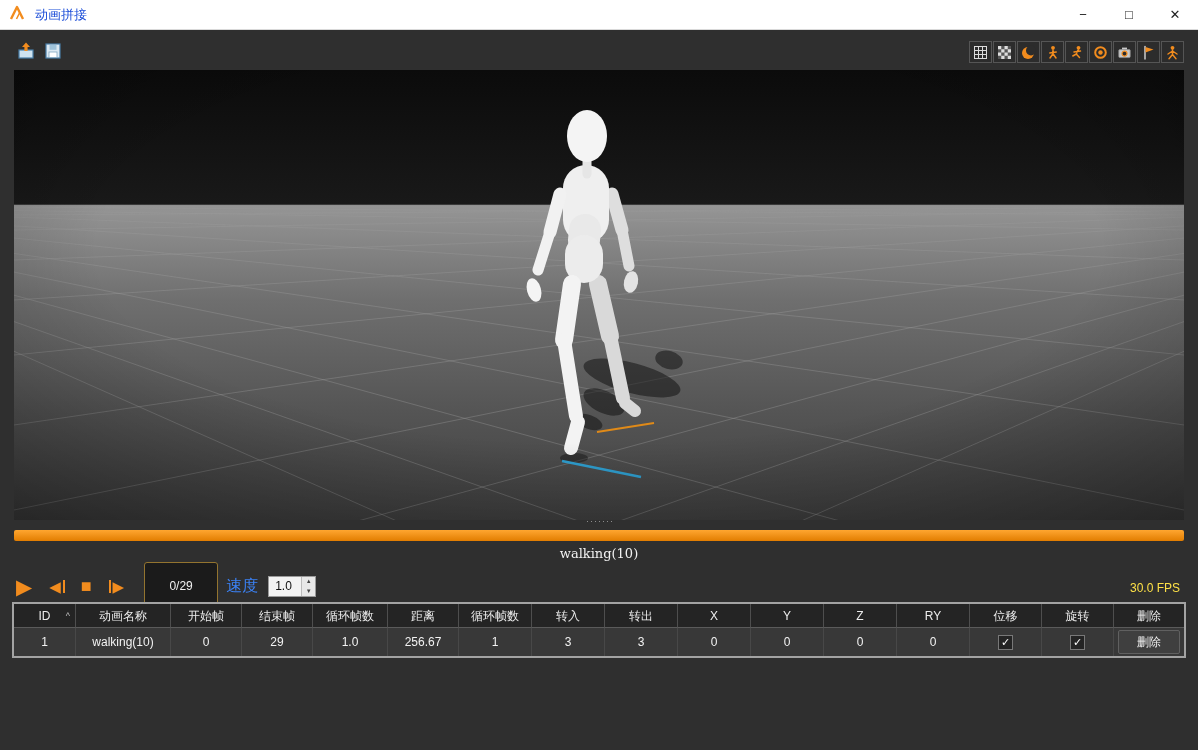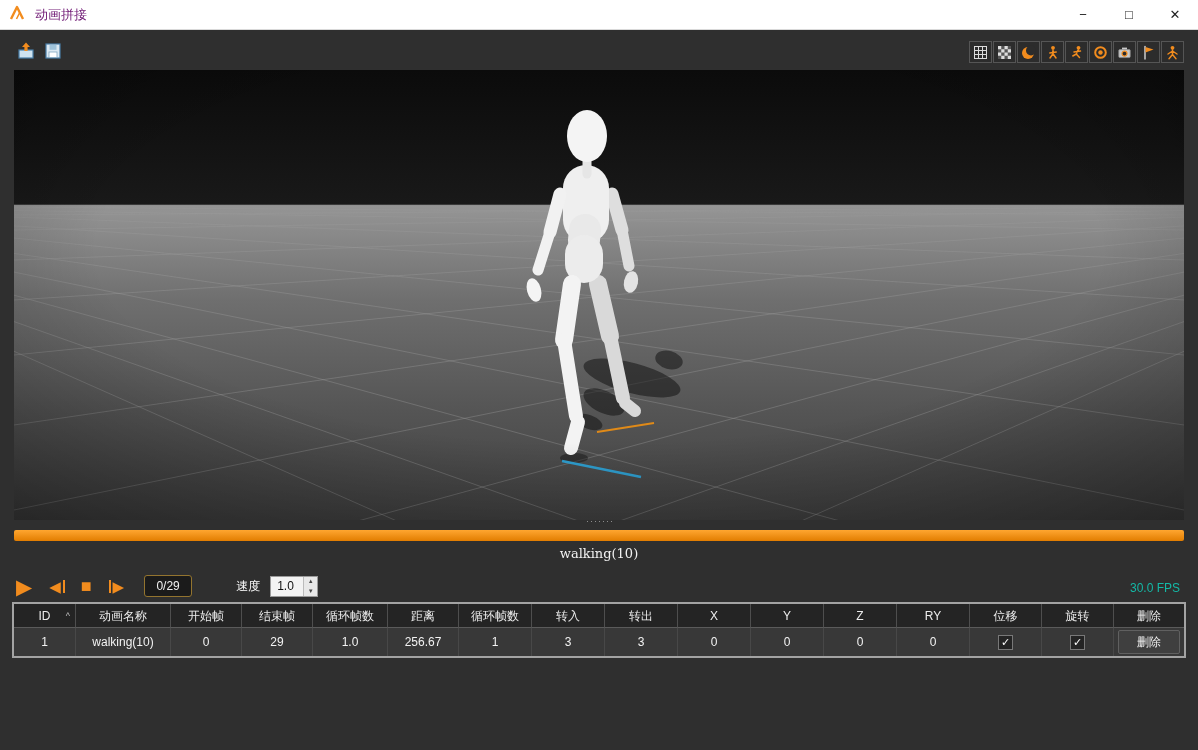--- a/index.html
+++ b/index.html
@@ -1,21 +1,21 @@
 <!DOCTYPE html>
 <html><head>
 <meta charset="utf-8">
 <style>
   html,body{margin:0;padding:0;background:#202020;}
   #app{position:relative;width:1198px;height:750px;background:#2f2f2f;font-family:"Liberation Sans",sans-serif;overflow:hidden;}
 
   
   #titlebar{position:absolute;left:0;top:0;width:1198px;height:30px;background:#ffffff;border-bottom:1px solid #d9d9d9;display:flex;align-items:center;box-sizing:border-box;}
   #app-logo{margin-left:9px;flex:0 0 auto;}
-  #app-title{margin-left:8px;font-size:13px;color:#701a75;}
+  #app-title{margin-left:8px;font-size:13px;color:#1d4ed8;}
   #win-controls{margin-left:auto;display:flex;height:30px;}
   .win-btn{width:46px;height:30px;display:flex;align-items:center;justify-content:center;font-size:13px;color:#222;cursor:default;}
 
   
   #toolbar-left{position:absolute;left:16px;top:41px;display:flex;gap:7px;}
   .tool-sm{width:20px;height:20px;display:flex;align-items:center;justify-content:center;}
   #toolbar-right{position:absolute;right:14px;top:41px;display:flex;gap:1px;}
   .tool-btn{width:23px;height:22px;background:#2c2c2c;border:1px solid #555;box-sizing:border-box;display:flex;align-items:center;justify-content:center;}
 
   
@@ -28,27 +28,27 @@
 
   
   #playback{position:absolute;left:16px;top:574px;height:24px;display:flex;align-items:center;}
   .pb{color:#f28c1e;display:flex;align-items:center;line-height:1;}
   #play-button{font-size:21px;}
   #step-back-button,#step-forward-button{font-size:15px;margin-left:17px;}
   #stop-button{font-size:18px;margin-left:16px;}
   .bar{width:2px;height:13px;background:#f28c1e;}
   #step-back-button .bar{margin-left:2px;}
   #step-forward-button .bar{margin-right:2px;}
-  #frame-field{margin-left:20px;width:44px;height:18px;background:#1b1b1b;border:1px solid #93742f;border-radius:3px;color:#f0f0f0;font-size:12px;text-align:center;font-family:"Liberation Sans",sans-serif;padding:1px;}
-  #speed-label{margin-left:44px;font-size:12px;color:#ffffff;}
+  #frame-field{margin-left:20px;width:44px;height:18px;background:#1b1b1b;border:1px solid #93742f;border-radius:3px;color:#f0f0f0;font-size:12px;text-align:center;font-family:"Liberation Sans",sans-serif;padding:14px;}
+  #speed-label{margin-left:8px;font-size:16px;color:#3b82f6;}
   #speed-box{margin-left:10px;width:46px;height:19px;background:#f3f3f3;border:1px solid #9a9a9a;display:flex;box-sizing:content-box;}
   #speed-input{flex:1;min-width:0;border:0;background:transparent;font-size:12px;color:#111;padding:0 0 0 6px;font-family:"Liberation Sans",sans-serif;}
   #speed-spin{width:13px;border-left:1px solid #bbb;display:flex;flex-direction:column;}
   .spin-btn{flex:1;display:flex;align-items:center;justify-content:center;font-size:6px;color:#444;background:#e8e8e8;}
-  #fps-label{position:absolute;right:18px;top:581px;font-size:12px;color:#14b8a6;}
+  #fps-label{position:absolute;right:18px;top:581px;font-size:12px;color:#fde047;}
 
   
   #anim-table{position:absolute;left:12px;top:602px;width:1170px;border:2px solid #a3a3a3;background:#383838;display:grid;grid-template-columns:62px 95px 71px 71px 75px 71px 73px 73px 73px 73px 73px 73px 73px 72px 72px 70px;}
   .th{height:24px;line-height:24px;background:#242424;color:#ececec;font-size:12px;text-align:center;border-right:1px solid #4e4e4e;border-bottom:1px solid #5a5a5a;box-sizing:border-box;position:relative;white-space:nowrap;overflow:hidden;}
   .th:nth-child(16){border-right:none;}
   .td{height:28px;background:#383838;color:#f2f2f2;font-size:12px;display:flex;align-items:center;justify-content:center;border-right:1px solid #484848;box-sizing:border-box;}
   .td:last-child{border-right:none;}
   .sort{position:absolute;right:5px;top:1px;font-size:9px;color:#c0c0c0;line-height:22px;}
   .cb{width:15px;height:15px;background:#242424;border:1px solid #787878;display:flex;align-items:center;justify-content:center;font-size:11px;color:#ffffff;box-sizing:border-box;}
   .del-btn{width:60px;height:22px;background:#3f3f3f;border:1px solid #606060;border-radius:2px;color:#f0f0f0;font-size:12px;display:flex;align-items:center;justify-content:center;}

